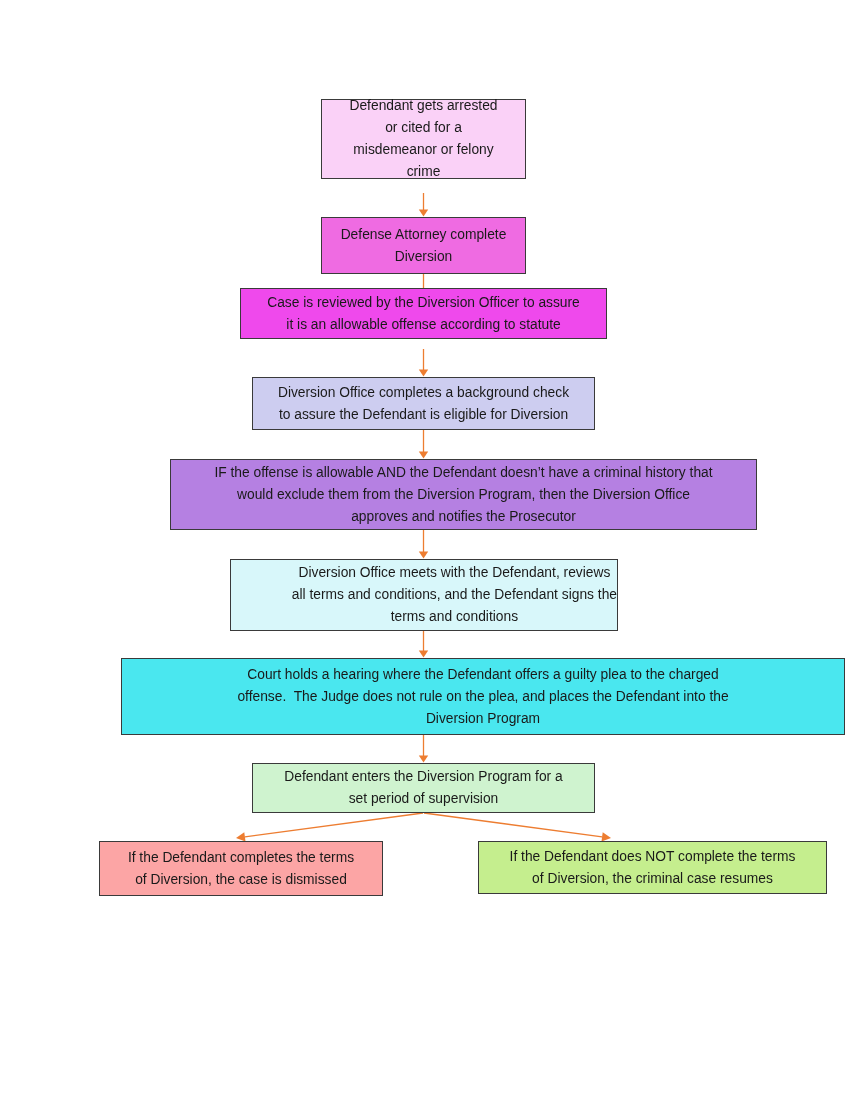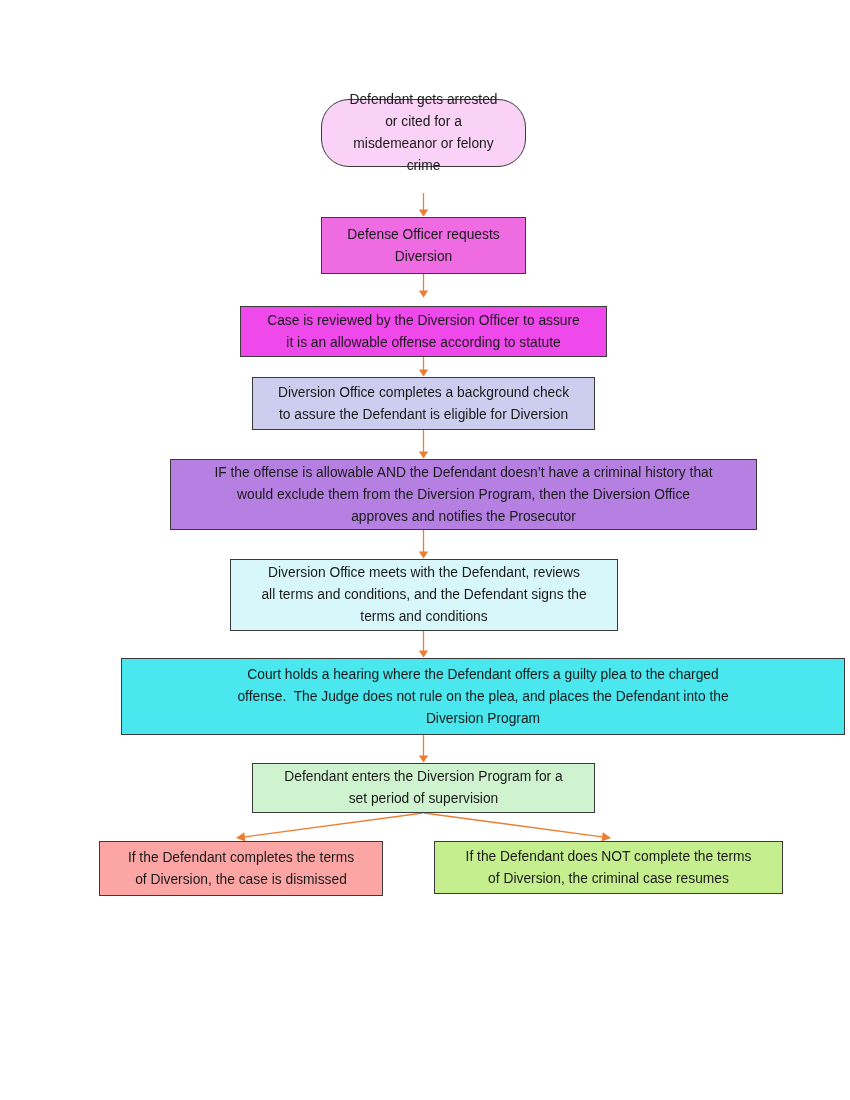--- a/index.html
+++ b/index.html
@@ -24,23 +24,23 @@
     display: flex;
     align-items: center;
     justify-content: center;
     text-align: center;
     color: #1a1a1a;
     font-size: 13.8px;
     line-height: 22px;
   }
   .node-text { white-space: pre-wrap; }
   
-  .pos-0 { left: 321px; top:  99px; width: 205px; height: 68px; border-radius: 28px; }
+  .pos-0 { left: 321px; top:  99px; width: 205px; height: 80px; }
   .pos-1 { left: 321px; top: 217px; width: 205px; height: 57px; }
-  .pos-2 { left: 240px; top: 306px; width: 367px; height: 51px; }
+  .pos-2 { left: 240px; top: 288px; width: 367px; height: 51px; }
   .pos-3 { left: 252px; top: 377px; width: 343px; height: 53px; }
   .pos-4 { left: 130px; top: 459px; width: 587px; height: 71px; }
   .pos-5 { left: 230px; top: 559px; width: 388px; height: 72px; }
   .pos-6 { left: 121px; top: 658px; width: 724px; height: 77px; }
   .pos-7 { left: 252px; top: 763px; width: 343px; height: 50px; }
   .pos-8 { left:  99px; top: 841px; width: 284px; height: 55px; }
   .pos-9 { left: 434px; top: 841px; width: 349px; height: 53px; }
 </style>
 </head>
 <body>
@@ -73,41 +73,41 @@
   </svg>
 
   <div class="node pos-0" style="background-color: rgb(250, 209, 247);">
     <span class="node-text">Defendant gets arrested
 or cited for a
 misdemeanor or felony
 crime</span>
   </div>
 
   <div class="node pos-1" style="background-color: rgb(239, 107, 226);">
-    <span class="node-text">Defense Officer requests
+    <span class="node-text">Defense Attorney complete
 Diversion</span>
   </div>
 
   <div class="node pos-2" style="background-color: rgb(239, 73, 236);">
     <span class="node-text">Case is reviewed by the Diversion Officer to assure
 it is an allowable offense according to statute</span>
   </div>
 
   <div class="node pos-3" style="background-color: rgb(205, 205, 240);">
     <span class="node-text">Diversion Office completes a background check
 to assure the Defendant is eligible for Diversion</span>
   </div>
 
   <div class="node pos-4" style="background-color: rgb(181, 128, 226); margin-left: 40px;">
     <span class="node-text">IF the offense is allowable AND the Defendant doesn’t have a criminal history that
 would exclude them from the Diversion Program, then the Diversion Office
 approves and notifies the Prosecutor</span>
   </div>
 
-  <div class="node pos-5" style="background-color: rgb(216, 247, 250);">
+  <div class="node pos-5" style="background-color: rgb(216, 247, 250); justify-content: flex-end;">
     <span class="node-text">Diversion Office meets with the Defendant, reviews
 all terms and conditions, and the Defendant signs the
 terms and conditions</span>
   </div>
 
   <div class="node pos-6" style="background-color: rgb(74, 231, 239);">
     <span class="node-text">Court holds a hearing where the Defendant offers a guilty plea to the charged
 offense.  The Judge does not rule on the plea, and places the Defendant into the
 Diversion Program</span>
   </div>
@@ -115,18 +115,18 @@
   <div class="node pos-7" style="background-color: rgb(207, 243, 207); align-items: center;">
     <span class="node-text">Defendant enters the Diversion Program for a
 set period of supervision</span>
   </div>
 
   <div class="node pos-8" style="background-color: #fca5a5;">
     <span class="node-text">If the Defendant completes the terms
 of Diversion, the case is dismissed</span>
   </div>
 
-  <div class="node pos-9" style="background-color: rgb(197, 238, 142);">
+  <div class="node pos-9" style="background-color: rgb(197, 238, 142); margin-left: 44px;">
     <span class="node-text">If the Defendant does NOT complete the terms
 of Diversion, the criminal case resumes</span>
   </div>
 
 </div>
 
 </body></html>

